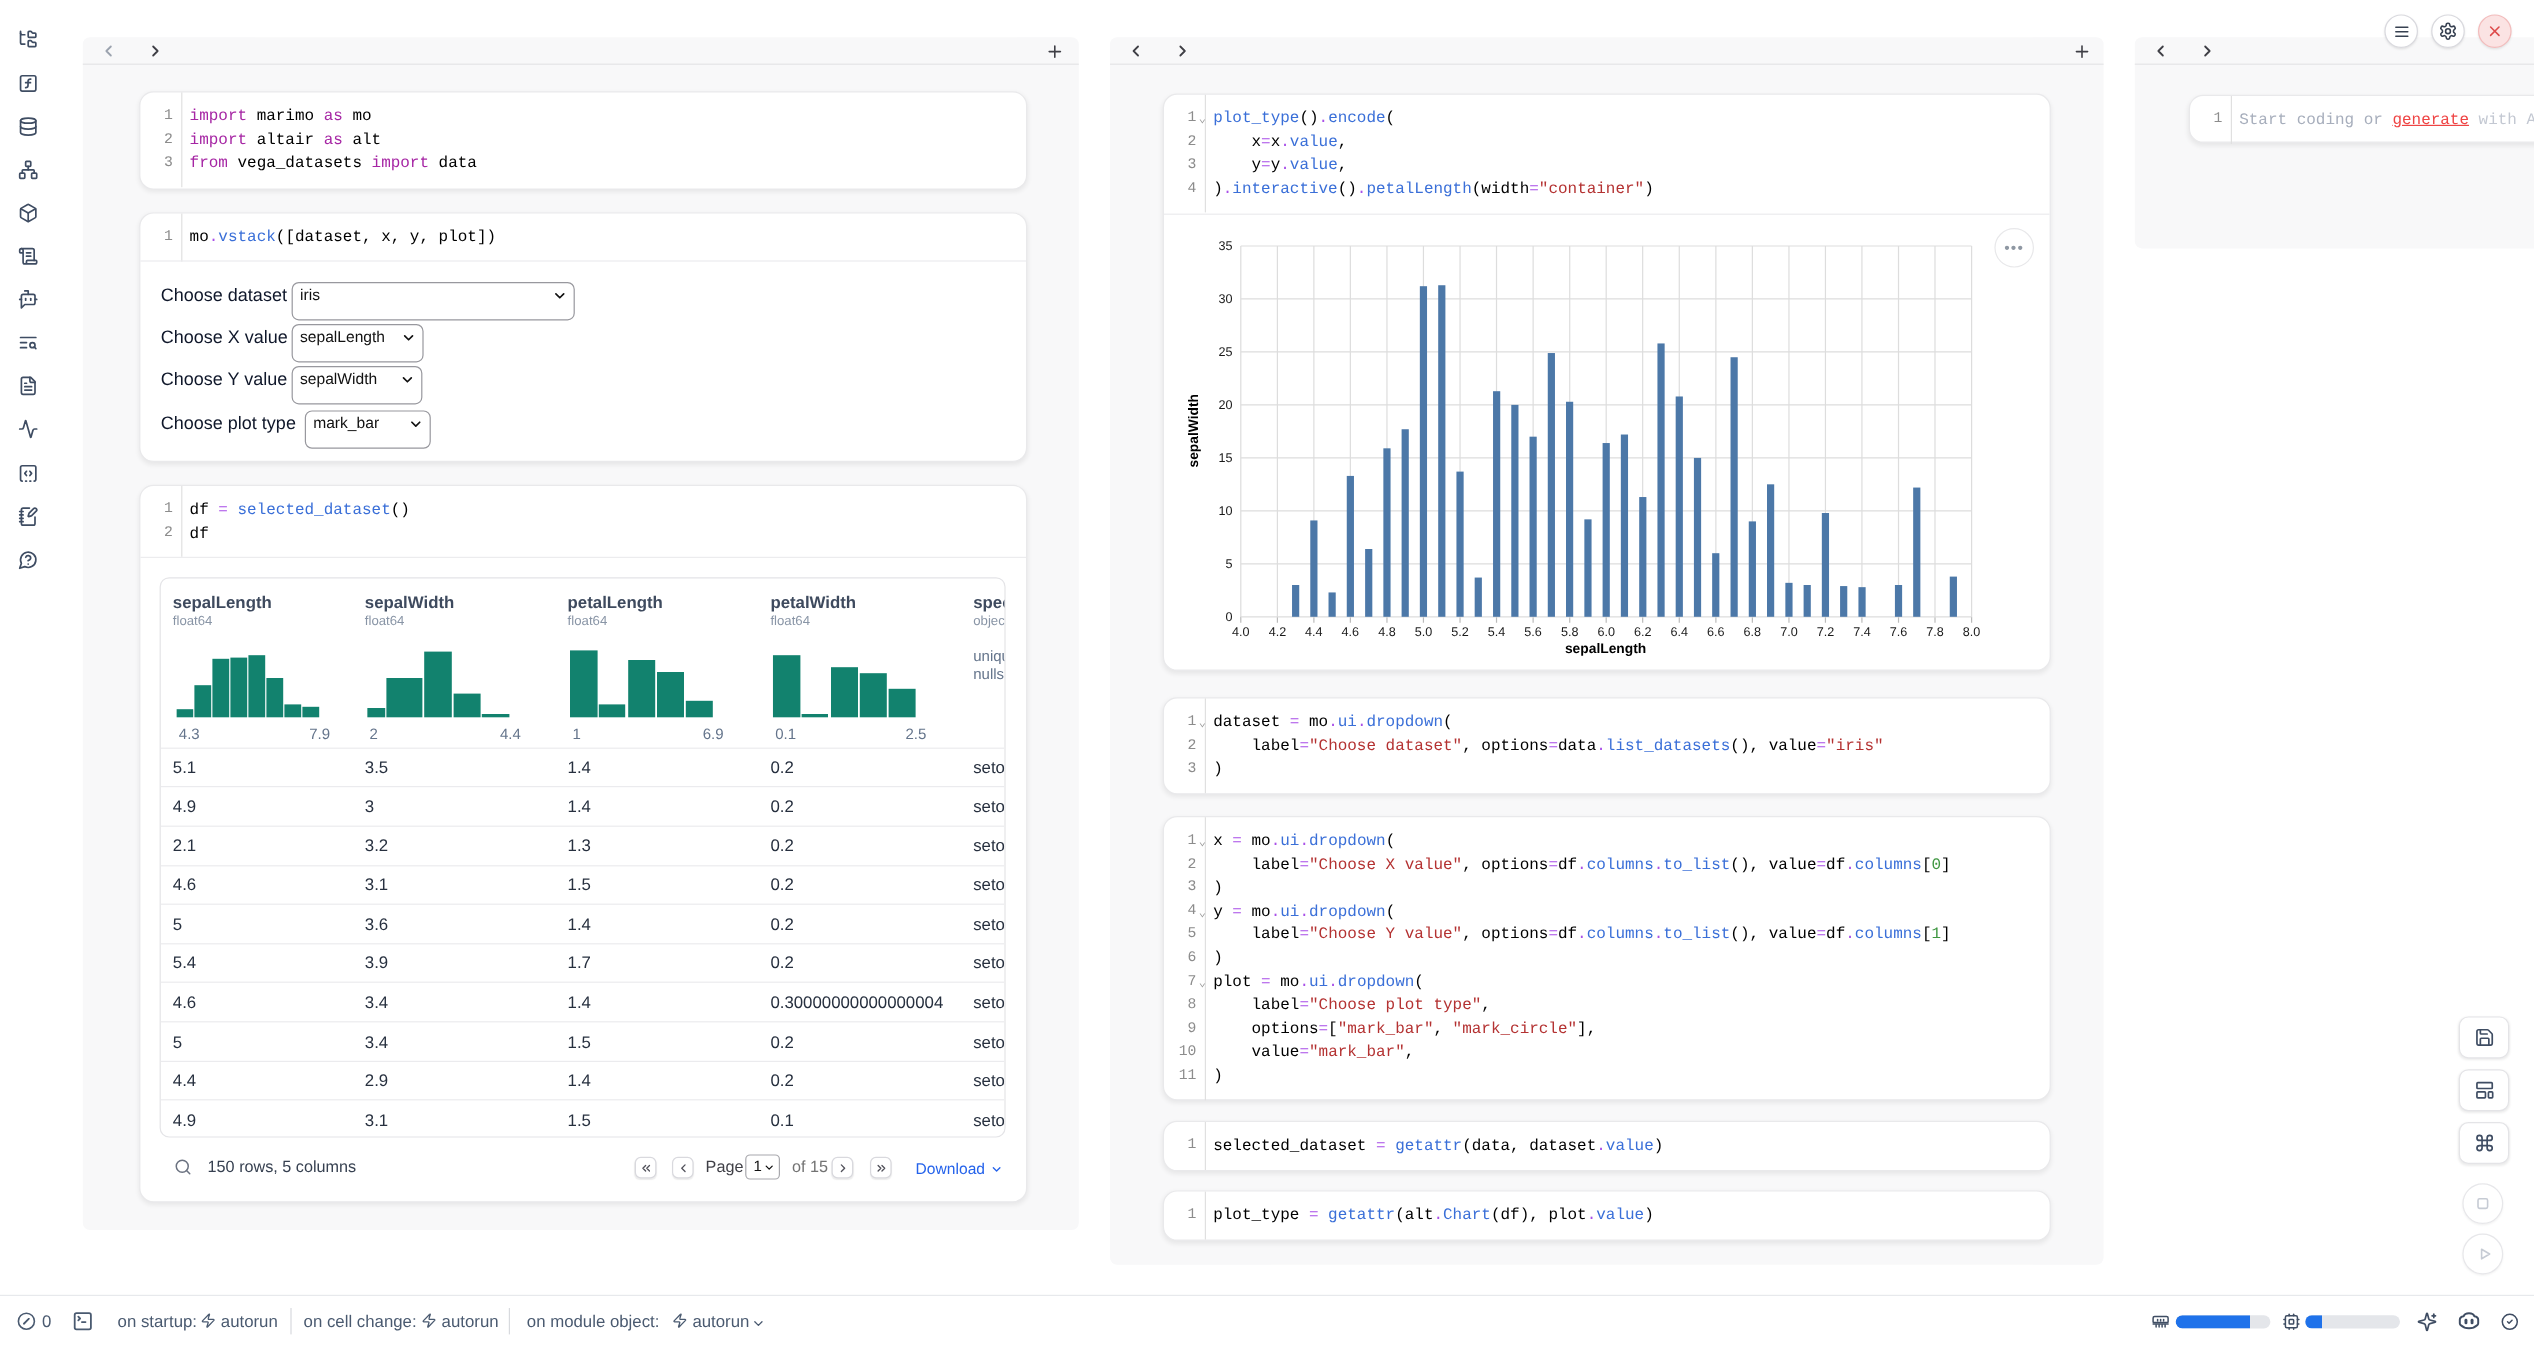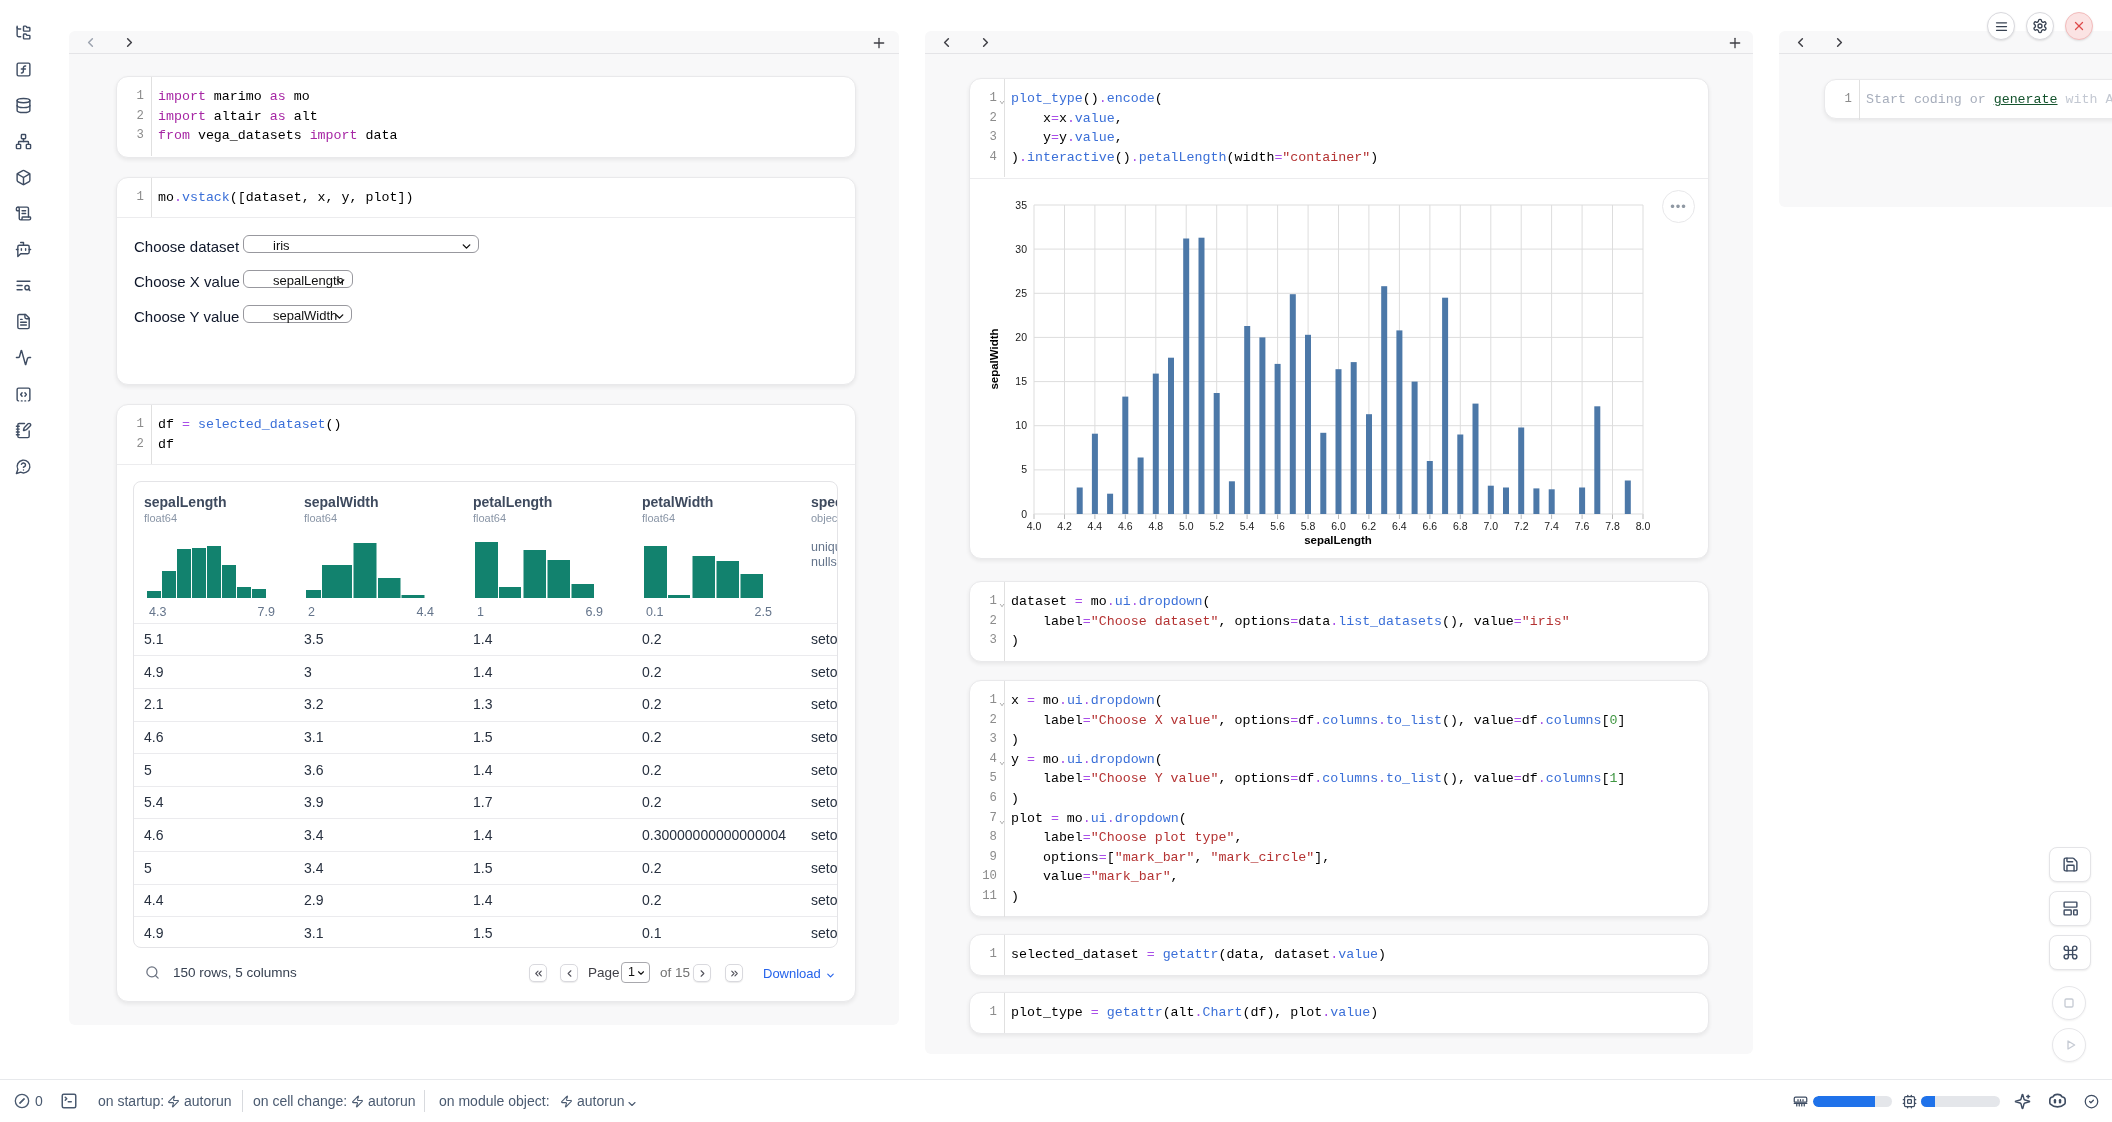--- a/index.html
+++ b/index.html
@@ -8,21 +8,21 @@
 .cell{position:absolute;background:#fff;border:1px solid #e9e9eb;border-radius:12px;box-shadow:0 2px 4px rgba(0,0,0,.07)}
 .codewrap{position:relative;padding:10px 0 10px 0}
 .gline{position:absolute;left:34px;top:0;bottom:0;width:1px;background:#e0e0e0}
 .cline{position:relative;height:19.6px;line-height:19.6px;font-family:"Liberation Mono",monospace;font-size:13.3px;color:#000;white-space:pre}
 .cline .g{position:absolute;left:0;width:27px;text-align:right;color:#8c8c8c;font-size:12.3px}
 .cline .fold{position:absolute;left:29px;top:2px;color:#9a9a9a;font-size:10px}
 .cline .ct{position:absolute;left:41px}
 .k{color:#a626a4} .o{color:#a94fe8} .f{color:#3a6fd8} .s{color:#b43232} .n{color:#3f9641}
 .divider{position:absolute;left:0;right:0;height:1px;background:#ececee}
 .lbl{position:absolute;font-size:15px;color:#0f172a;top:50%;transform:translateY(-50%)}
-.sel{position:absolute;top:0;height:18px;background:#fff;border:1px solid #98989e;border-radius:6px;font-size:13px;color:#111;line-height:20px;padding-left:29px}
+.sel{position:absolute;top:0;height:32px;background:#fff;border:1px solid #98989e;border-radius:6px;font-size:13px;color:#111;line-height:20px;padding-left:6px}
 .sel svg{position:absolute;right:5px;top:4px}
 .pbtn{position:absolute;width:18px;height:18px;background:#fff;border:1px solid #d9d9de;border-radius:5px;box-shadow:0 1px 1px rgba(0,0,0,.08)}
 .pbtn svg{position:absolute;left:3px;top:3px}
 .hd{font-weight:bold;font-size:14px;color:#3e4a5e}
 .typ{font-size:11px;color:#8995a6}
 .rowline{position:absolute;left:0;right:0;height:1px;background:#ebebee}
 .tv{position:absolute;font-size:14px;color:#27303f}
 .footer{position:absolute;left:0;right:0;bottom:0;height:43px;background:#fff;border-top:1px solid #e7e9ec}
 .fi{position:absolute;font-size:14px;color:#4a5a70;white-space:nowrap}
 .circbtn{position:absolute;width:28px;height:28px;border-radius:50%;background:#fff;border:1px solid #d9d9de;box-shadow:0 1px 2px rgba(0,0,0,.1)}
@@ -144,20 +144,26 @@
       </div>
       <div class="abs" style="left:0;right:0;top:92px;height:22px">
         <span class="lbl" style="left:17px">Choose X value</span>
         <span class="sel" style="left:126px;width:110px">sepalLength<svg style="" width="13" height="13" viewBox="0 0 24 24" fill="none" stroke="#111" stroke-width="2.6" stroke-linecap="round" stroke-linejoin="round">
             <path d="m6 9 6 6 6-6"></path>
           </svg></span>
       </div>
       <div class="abs" style="left:0;right:0;top:127px;height:22px">
         <span class="lbl" style="left:17px">Choose Y value</span>
         <span class="sel" style="left:126px;width:109px">sepalWidth<svg style="" width="13" height="13" viewBox="0 0 24 24" fill="none" stroke="#111" stroke-width="2.6" stroke-linecap="round" stroke-linejoin="round">
+            <path d="m6 9 6 6 6-6"></path>
+          </svg></span>
+      </div>
+      <div class="abs" style="left:0;right:0;top:164px;height:22px">
+        <span class="lbl" style="left:17px">Choose plot type</span>
+        <span class="sel" style="left:137px;width:105px">mark_bar<svg style="" width="13" height="13" viewBox="0 0 24 24" fill="none" stroke="#111" stroke-width="2.6" stroke-linecap="round" stroke-linejoin="round">
             <path d="m6 9 6 6 6-6"></path>
           </svg></span>
       </div>
     </div>
 <div class="cell" style="left:47px;top:373px;width:740px;height:598px">
       <div class="codewrap">
         <div class="gline"></div>
         <div class="cline"><span class="g">1</span><span class="ct">df <span class="o">=</span> <span class="f">selected_dataset</span>()</span></div>
 <div class="cline"><span class="g">2</span><span class="ct">df</span></div>
       </div>
@@ -499,21 +505,21 @@
       <div class="abs" style="left:14px;top:4px"><svg style="" width="15" height="15" viewBox="0 0 24 24" fill="none" stroke="#3f3f46" stroke-width="2.4" stroke-linecap="round" stroke-linejoin="round">
           <path d="m15 18-6-6 6-6"></path>
         </svg></div>
       <div class="abs" style="left:53px;top:4px"><svg style="" width="15" height="15" viewBox="0 0 24 24" fill="none" stroke="#3f3f46" stroke-width="2.4" stroke-linecap="round" stroke-linejoin="round">
           <path d="m9 18 6-6-6-6"></path>
         </svg></div>
     </div>
 <div class="cell" style="left:45px;top:48px;width:740px;height:40px">
       <div class="codewrap">
         <div class="gline"></div>
-        <div class="cline"><span class="g">1</span><span class="ct" style="color:#a7aebc">Start coding or <span style="text-decoration:underline;color:#14532d">generate</span> <span style="color:#c3c8d2">with AI</span></span></div>
+        <div class="cline"><span class="g">1</span><span class="ct" style="color:#a7aebc">Start coding or <span style="text-decoration:underline;color:#ef4444">generate</span> <span style="color:#c3c8d2">with AI</span></span></div>
       </div>
     </div>
 </div>
 <div class="circbtn" style="left:1987px;top:12px">
     <svg style="position:absolute;left:5.5px;top:5.5px" width="15" height="15" viewBox="0 0 24 24" fill="none" stroke="#374151" stroke-width="2" stroke-linecap="round" stroke-linejoin="round">
       <line x1="4" x2="20" y1="6" y2="6"></line>
       <line x1="4" x2="20" y1="12" y2="12"></line>
       <line x1="4" x2="20" y1="18" y2="18"></line>
     </svg>
   </div>

